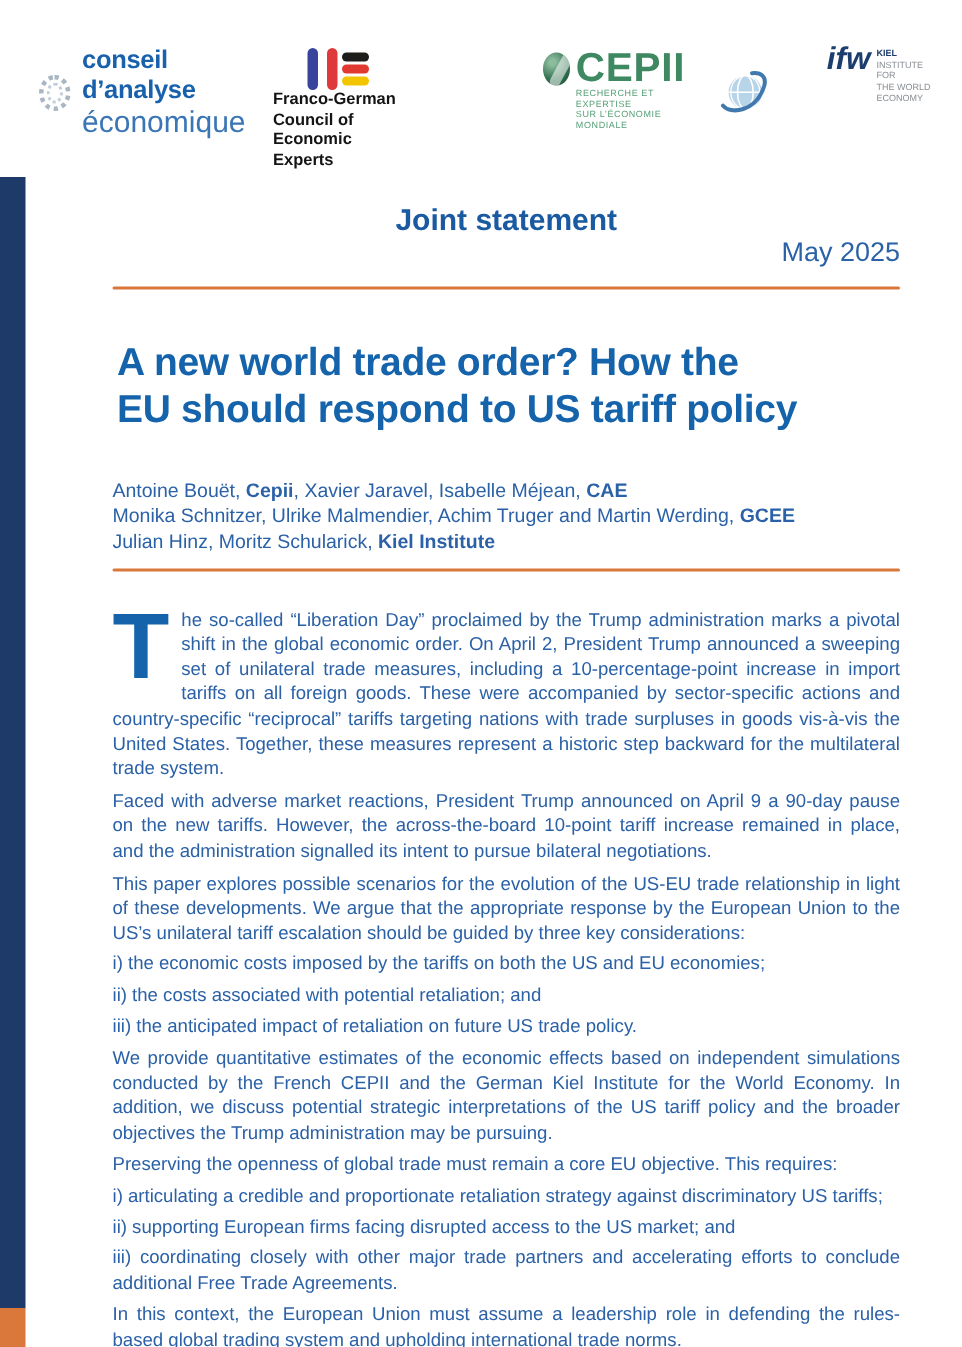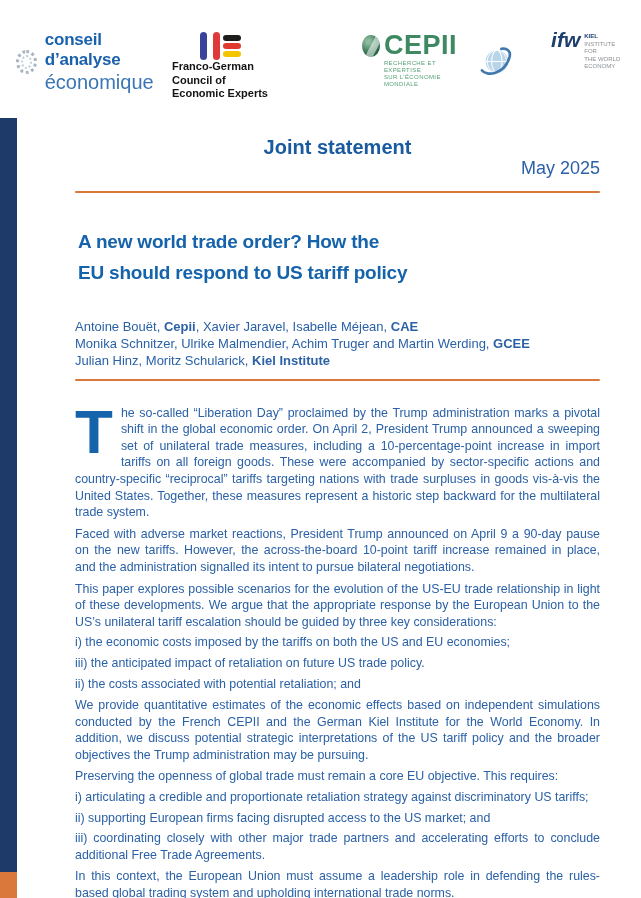--- a/index.html
+++ b/index.html
@@ -9,21 +9,21 @@
     position: relative;
     width: 641px; height: 898px;
     background: #ffffff;
     overflow: hidden;
   }
   
   .band { position: absolute; left: 0; top: 118px; width: 17px; height: 754px; background: #1e3a68; }
   .band-foot { position: absolute; left: 0; top: 872px; width: 17px; height: 26px; background: #d9783a; }
 
   
-  .header { padding: 30px 14px 0 16px; height: 110px; display: flex; align-items: flex-start; }
+  .header { padding: 30px 14px 0 26px; height: 110px; display: flex; align-items: flex-start; }
   .logo-cae { display: flex; align-items: center; }
   .swirl { width: 24px; height: 24px; border-radius: 50%; border: 3px dotted #a9b6c4; margin-right: 8px; position: relative; }
   .swirl::after { content:""; position:absolute; inset:2px; border-radius:50%; border:2px dotted #c3cdd8; }
   .cae-text .l1 { font-size: 17px; font-weight: bold; color: #1961ac; letter-spacing: -0.2px; }
   .cae-text .l2 { font-size: 20px; color: #3a76b5; margin-top: 1px; }
 
   .logo-gcee { display: flex; align-items: center; margin-left: 9px; margin-top: 2px; flex-direction: column; }
   .flags { display: flex; align-items: center; }
   .fr-bar { width: 7px; height: 28px; border-radius: 4px; }
   .fr-blue { background: #39439c; }
@@ -50,21 +50,21 @@
   .ifw-name { font-size: 21px; font-weight: bold; font-style: italic; color: #1c3e6e; line-height: 20px; }
   .ifw-caption { margin-left: 4px; margin-top: 3px; font-size: 6px; line-height: 7.5px; color: #8a8f94; }
   .ifw-caption .kiel { color: #1c3e6e; font-weight: bold; }
 
   
   .content { margin-left: 75px; width: 525px; }
   .joint-title { margin-top: 26px; text-align: center; font-size: 20px; font-weight: bold; color: #1a5aa0; line-height: 22px; }
   .joint-date  { margin-top: 2px; text-align: right; font-size: 18px; color: #2b61a7; line-height: 16px; }
   .rule { height: 2px; background: #d9783a; border-radius: 1px; }
   .rule1 { margin-top: 15px; }
-  .main-title { margin-top: 33px; margin-left: 3px; font-size: 19px; line-height: 31px; font-weight: bold; color: #1463ab; letter-spacing: -0.2px; }
+  .main-title { margin-top: 33px; margin-left: 3px; font-size: 26px; line-height: 31px; font-weight: bold; color: #1463ab; letter-spacing: -0.2px; }
   .authors { margin-top: 30px; text-align: left; font-size: 13px; line-height: 17.2px; color: #2b61a7; }
   .authors b { font-weight: bold; }
   .rule2 { margin-top: 9px; }
 
   .body-text { margin-top: 24px; font-size: 12.4px; line-height: 16.6px; color: #2b61a7; text-align: justify; }
   .body-text p { margin-top: 5px; }
   .body-text p.first { margin-top: 0; }
   .body-text p.li { margin-top: 4px; }
   .dropcap { float: left; font-size: 62px; line-height: 49px; font-weight: bold; color: #1463ab; margin: 2px 8px 0 0; }
 </style>
@@ -150,22 +150,22 @@
       <div><span>Julian Hinz, Moritz Schularick, </span><b>Kiel Institute</b></div>
     </div>
 
     <div class="rule rule2"></div>
 
     <div class="body-text">
       <p class="first"><span class="dropcap">T</span><span>he so-called “Liberation Day” proclaimed by the Trump administration marks a pivotal shift in the global economic order. On April 2, President Trump announced a sweeping set of unilateral trade measures, including a 10-percentage-point increase in import tariffs on all foreign goods. These were accompanied by sector-specific actions and country-specific “reciprocal” tariffs targeting nations with trade surpluses in goods vis-à-vis the United States. Together, these measures represent a historic step backward for the multilateral trade system.</span></p>
       <p>Faced with adverse market reactions, President Trump announced on April 9 a 90-day pause on the new tariffs. However, the across-the-board 10-point tariff increase remained in place, and the administration signalled its intent to pursue bilateral negotiations.</p>
       <p>This paper explores possible scenarios for the evolution of the US-EU trade relationship in light of these developments. We argue that the appropriate response by the European Union to the US’s unilateral tariff escalation should be guided by three key considerations:</p>
       <p class="li">i) the economic costs imposed by the tariffs on both the US and EU economies;</p>
+      <p class="li">ii) the costs associated with potential retaliation; and</p>
       <p class="li">iii) the anticipated impact of retaliation on future US trade policy.</p>
-      <p class="li">ii) the costs associated with potential retaliation; and</p>
       <p>We provide quantitative estimates of the economic effects based on independent simulations conducted by the French CEPII and the German Kiel Institute for the World Economy. In addition, we discuss potential strategic interpretations of the US tariff policy and the broader objectives the Trump administration may be pursuing.</p>
       <p>Preserving the openness of global trade must remain a core EU objective. This requires:</p>
       <p class="li">i) articulating a credible and proportionate retaliation strategy against discriminatory US tariffs;</p>
       <p class="li">ii) supporting European firms facing disrupted access to the US market; and</p>
       <p class="li">iii) coordinating closely with other major trade partners and accelerating efforts to conclude additional Free Trade Agreements.</p>
       <p>In this context, the European Union must assume a leadership role in defending the rules-based global trading system and upholding international trade norms.</p>
     </div>
 
   </div>
 

